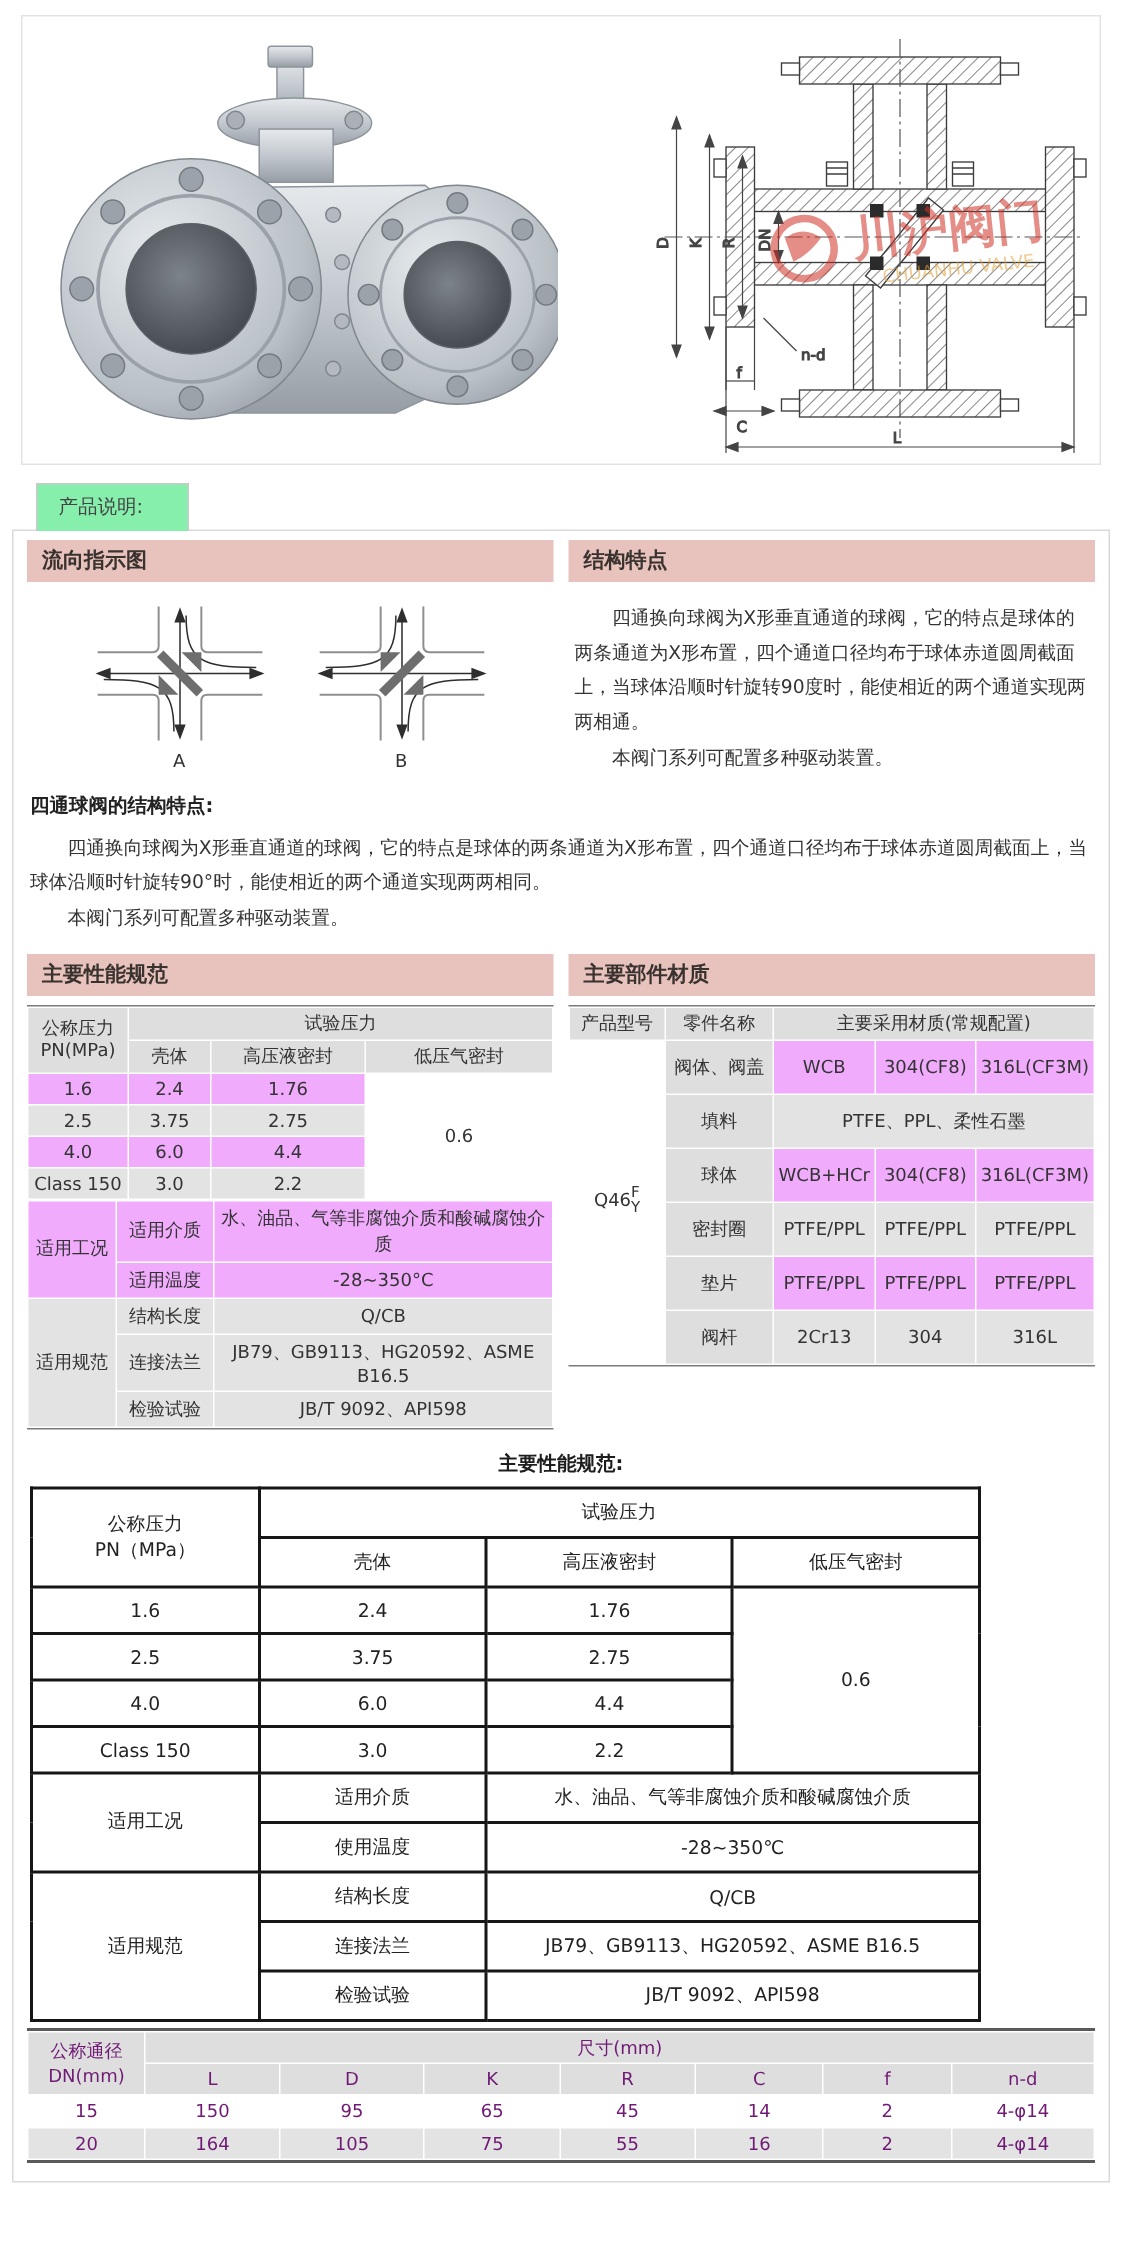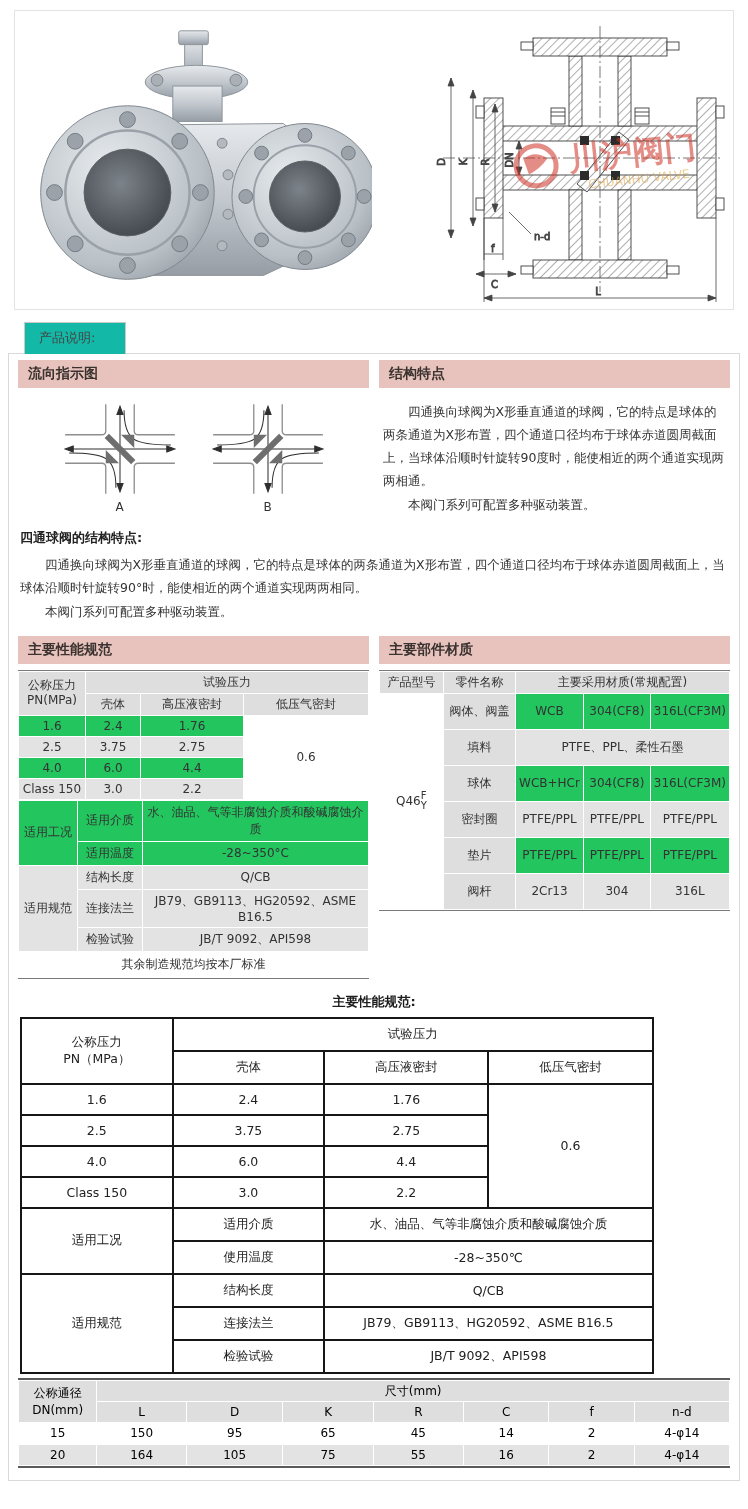--- a/index.html
+++ b/index.html
@@ -15,21 +15,21 @@
     border: 1px solid #e3e3e3;
     background: #fff;
     display: flex;
     height: 300px;
     overflow: hidden;
   }
   .img-cell { flex: 1; display: flex; align-items: center; justify-content: center; }
   .tab-row { margin: 12px 0 0 24px; position: relative; z-index: 2; }
   .tab {
     display: inline-block;
-    background: #14b8a6;
+    background: #86efac;
     border: 1px solid #c9c9c9;
     border-bottom: none;
     padding: 6px 30px 7px 14px;
     font-size: 13px;
     color: #444;
     margin-bottom: -1px;
   }
   .main-box {
     margin: 0 8px 6px 8px;
     border: 1px solid #d9d9d9;
@@ -54,21 +54,21 @@
   .struct-text { padding: 6px 4px 0 4px; line-height: 1.85; font-size: 12.5px; color: #333; }
   .indent { text-indent: 2em; }
   .features { margin: 10px 2px 12px 2px; line-height: 1.9; font-size: 12.5px; }
   .features h3 { font-size: 13px; color: #222; margin-bottom: 2px; }
 
   
   .rule-wrap { border-top: 1px solid #7a7a7a; border-bottom: 1px solid #7a7a7a; }
   table.striped { width: 100%; border-collapse: separate; border-spacing: 1px; }
   table.striped th, table.striped td {
     padding: 3px 3px; text-align: center; font-weight: normal;
-    font-size: 12px; background: #22c55e; color: #333;
+    font-size: 12px; background: #f0abfc; color: #333;
   }
   table.striped th { line-height: 1.25; }
   .bg-g  { background: #dedede !important; }
   .bg-g2 { background: #e3e3e3 !important; }
   .bg-w  { background: #ffffff !important; }
   .t-footer { text-align: center; padding: 4px 0 5px 0; font-size: 12px; }
   .model-cell { font-size: 13px; }
   .stack { display: inline-block; vertical-align: middle; line-height: 1; font-size: 10px; text-align: left; }
   .stack span { display: block; }
 
@@ -79,21 +79,21 @@
   table.boxed { width: 89%; border-collapse: collapse; border: 2px solid #161616; margin-left: 2px; }
   table.boxed th, table.boxed td {
     border: 2px solid #161616; text-align: center; padding: 7px 6px;
     font-size: 12.5px; font-weight: normal; color: #222; background: #fff;
   }
 
   
   table.dims { width: 100%; border-collapse: separate; border-spacing: 1px; }
   table.dims th, table.dims td {
     padding: 2px 3px; text-align: center; font-weight: normal;
-    font-size: 12px; background: #fff; color: #000000; line-height: 1.35;
+    font-size: 12px; background: #fff; color: #701a75; line-height: 1.35;
   }
   table.dims th { background: #dedede; }
   table.dims tr.alt td { background: #e3e3e3; }
   .dims-wrap { border-top: 2px solid #5a5a5a; border-bottom: 2px solid #5a5a5a; margin-top: 4px; }
   .mt14 { margin-top: 14px; }
 </style>
 </head>
 <body>
 
 <div class="images-box">
@@ -407,21 +407,20 @@
           <tr>
             <td class="bg-g2">连接法兰</td>
             <td class="bg-g2">JB79、GB9113、HG20592、ASME B16.5</td>
           </tr>
           <tr>
             <td class="bg-g2">检验试验</td>
             <td class="bg-g2">JB/T 9092、API598</td>
           </tr>
         </tbody>
           </table>
-        <div class="t-footer">其余制造规范均按本厂标准</div>
       </div>
     </div>
 
     <div class="col">
       <div class="pink-bar">主要部件材质</div>
       <div class="rule-wrap">
         <table class="striped">
           <colgroup>
               <col style="width:64px">
               <col style="width:72px">

